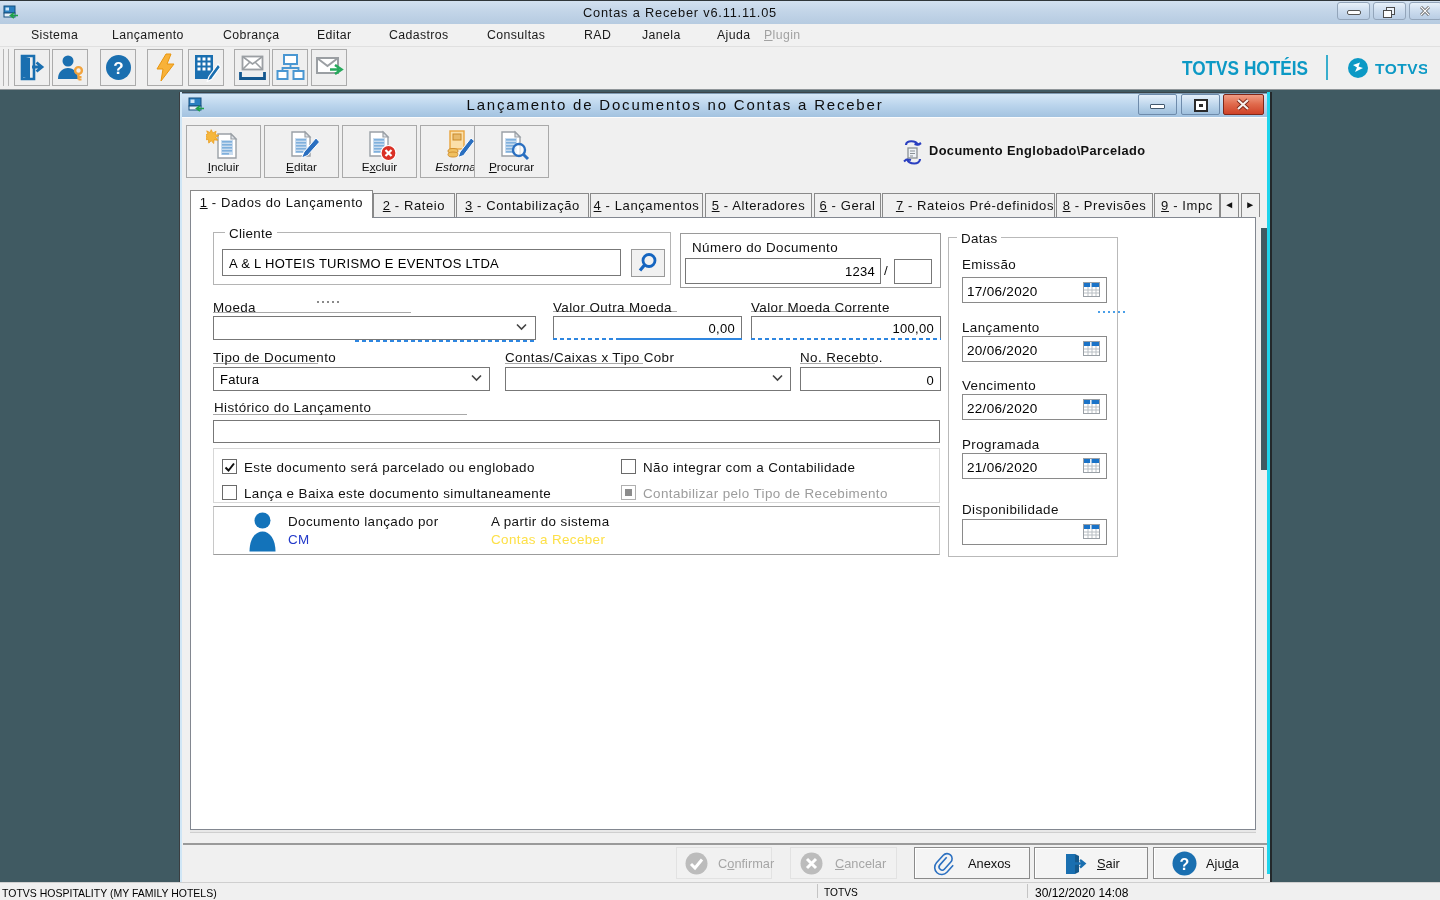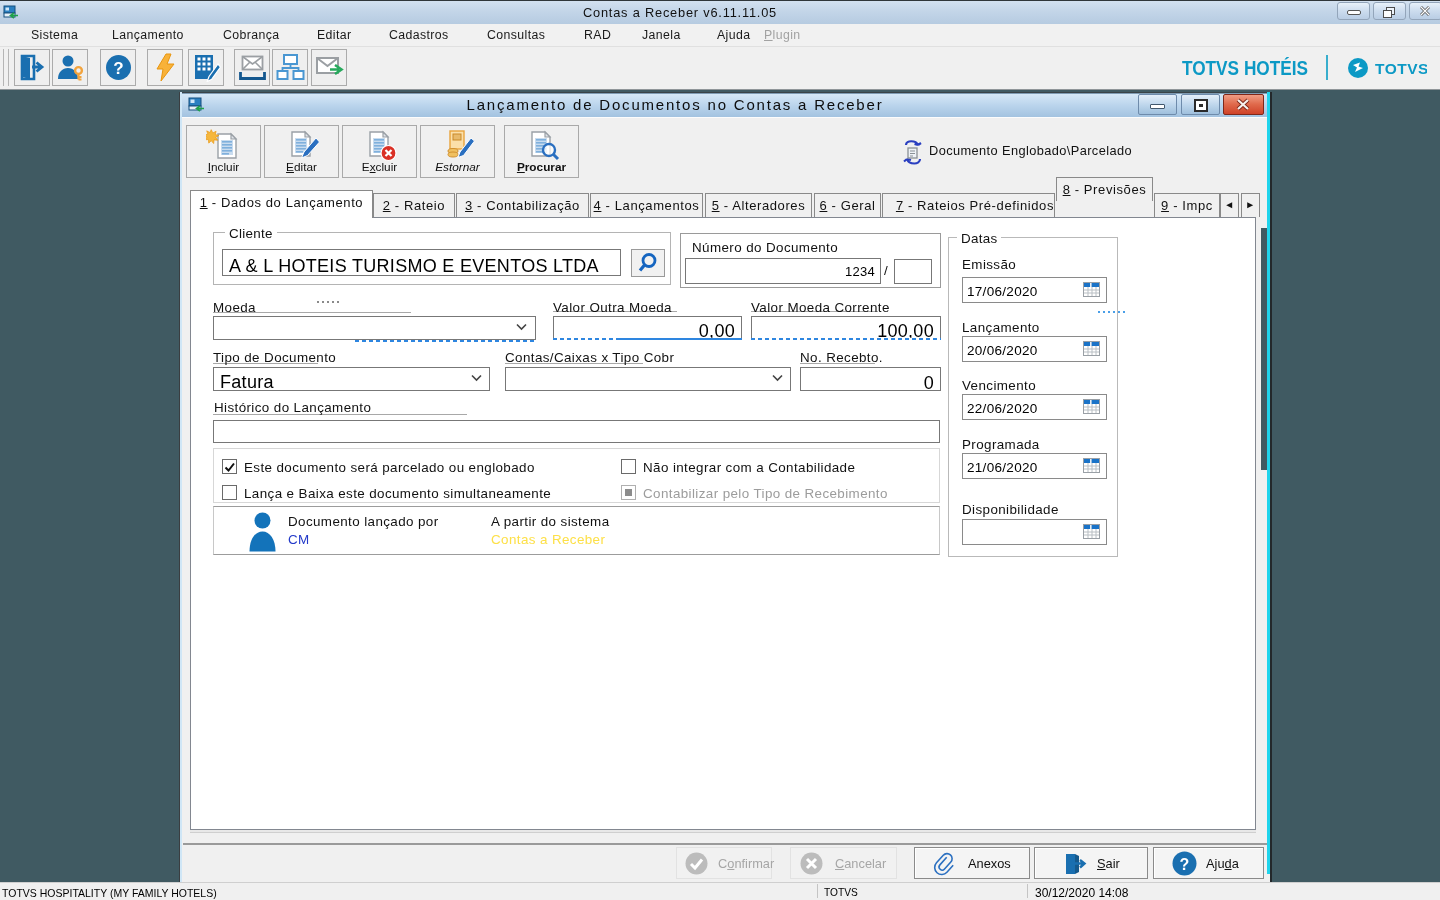--- a/index.html
+++ b/index.html
@@ -41,21 +41,21 @@
 .wbtn .lbl { position:absolute; left:0; bottom:3px; width:100%; }
 .u { text-decoration:underline; }
 
 #tabrow { left:190px; top:190px; width:1070px; height:28px; }
 .tab { position:absolute; top:3px; height:24px; background:#f0f0f0; border:1px solid #898989; border-bottom:none; font-size:13px; letter-spacing:0.6px; color:#111; text-align:center; padding-top:4px; }
 .tab.sel { top:0; height:28px; background:#fff; z-index:3; padding-top:4px; }
 #page { left:190px; top:217px; width:1066px; height:613px; background:#ffffff; border:1px solid #828790; box-shadow:0 2px 0 #e8e8e8, 0 3px 0 #cfcfcf; }
 
 .gbox { position:absolute; border:1px solid #b4b4b4; }
 .glab { position:absolute; background:#fff; font-size:13.4px; letter-spacing:0.3px; color:#111; padding:0 4px; }
-.inp { position:absolute; background:#fff; border:1px solid #777777; font-size:18px; letter-spacing:0.3px; color:#000; }
+.inp { position:absolute; background:#fff; border:1px solid #777777; font-size:13px; letter-spacing:0.3px; color:#000; }
 .lab { position:absolute; font-size:13.4px; letter-spacing:0.4px; color:#111; white-space:nowrap; }
 .lul { position:absolute; height:1px; background:#a8a8a8; }
 .bluline { position:absolute; height:2px; }
 .datef { width:145px; height:26px; padding:6px 0 0 4px; font-size:13.5px; border-color:#8a8a8a; }
 .cal { position:absolute; width:17px; height:15px; }
 
 .cb { position:absolute; width:15px; height:15px; background:#fff; border:1px solid #6a6a6a; }
 
 #footline { left:183px; top:843px; width:1084px; height:2px; background:#9a9a9a; }
 .fbtn { position:absolute; top:847px; height:32px; font-size:12.8px; color:#111; }
@@ -239,52 +239,52 @@
       <circle cx="26.5" cy="24" r="7.5" fill="#da3025" stroke="#fff" stroke-width="1.2"></circle>
       <path d="M23.5 21 l6 6 M29.5 21 l-6 6" stroke="#fff" stroke-width="2.2"></path>
     </svg><div class="lbl">E<span class="u">x</span>cluir</div></div>
 <div class="wbtn" style="left:420px;font-style:italic;"><svg width="36" height="34" viewBox="0 0 36 34">
       <rect x="10" y="2" width="14" height="18" fill="#fbdfa9" stroke="#e8a33c" stroke-width="1.4"></rect>
       <rect x="13" y="5" width="8" height="6" fill="#e8b96a" stroke="#c98a2a" stroke-width="1"></rect>
       <ellipse cx="13" cy="22" rx="5" ry="2.5" fill="#f0c060" stroke="#d09030" stroke-width="1"></ellipse>
       <ellipse cx="13" cy="25.5" rx="5" ry="2.5" fill="#f0c060" stroke="#d09030" stroke-width="1"></ellipse>
       <path d="M31 9 L20 23 l-2 5.5 l5.5-2 L34.5 12 z" fill="#2a6fc0" stroke="#fff" stroke-width="1"></path>
     </svg><div class="lbl">Estornar</div></div>
-<div class="wbtn" style="left:504px;font-weight:bold;"><svg width="36" height="34" viewBox="0 0 36 34">
+<div class="wbtn" style="left:474px;"><svg width="36" height="34" viewBox="0 0 36 34">
       <path d="M8 3 h13 l5 5 v19 h-18 z" fill="#fff" stroke="#9aa0a6" stroke-width="1.4"></path>
       <path d="M21 3 l5 5 h-5 z" fill="#dfe3e8" stroke="#9aa0a6" stroke-width="1.2"></path>
       <rect x="11" y="9" width="12" height="15" fill="#c9dcef"></rect>
       <g fill="#7fb0dc">
         <rect x="12" y="10" width="10" height="1.6"></rect>
         <rect x="12" y="13" width="10" height="1.6"></rect>
         <rect x="12" y="16" width="10" height="1.6"></rect>
         <rect x="12" y="19" width="10" height="1.6"></rect>
         <rect x="12" y="22" width="7" height="1.6"></rect>
       </g>
       <circle cx="25" cy="21" r="6" fill="#fff" fill-opacity="0.7" stroke="#2a6fc0" stroke-width="2.4"></circle>
       <path d="M29.5 25.5 l4.5 4.5" stroke="#2a6fc0" stroke-width="3"></path>
     </svg><div class="lbl"><span class="u">P</span>rocurar</div></div>
 
 <div class="abs" id="engicon" style="left:902px; top:137px; width:22px; height:31px;"><svg width="22" height="31" viewBox="0 0 22 31">
       <path d="M4 8 c0-5 10-5 12 0 M16 8 l3-2 M16 8 l-3.5-1" fill="none" stroke="#2a3fc0" stroke-width="2.2"></path>
       <path d="M18 22 c0 6 -11 6 -13 0 M5 22 l-3 2.5 M5 22 l4 1" fill="none" stroke="#2a3fc0" stroke-width="2.2"></path>
       <rect x="6" y="11" width="9" height="10" fill="#eef2f6" stroke="#8a9096" stroke-width="1.3"></rect>
       <path d="M8 14 h5 M8 16.5 h5 M8 19 h3" stroke="#8a9096" stroke-width="1"></path>
     </svg></div>
-<div class="abs lab" style="left:929px; top:143px; font-size:12.8px;">Documento Englobado\Parcelado</div>
+<div class="abs lab" style="left:929px; top:143px; font-size:12.8px;font-weight:bold;">Documento Englobado\Parcelado</div>
 
 <div class="abs" id="tabrow"></div>
 <div class="tab sel abs" style="left:190px; top:190px; width:183px;"><span class="u">1</span> - Dados do Lançamento</div>
 <div class="tab abs" style="left:373px; top:193px; width:82px;"><span class="u">2</span> - Rateio</div>
 <div class="tab abs" style="left:456px; top:193px; width:133px;"><span class="u">3</span> - Contabilização</div>
 <div class="tab abs" style="left:590px; top:193px; width:113px;"><span class="u">4</span> - Lançamentos</div>
 <div class="tab abs" style="left:705px; top:193px; width:107px;"><span class="u">5</span> - Alteradores</div>
 <div class="tab abs" style="left:814px; top:193px; width:67px;"><span class="u">6</span> - Geral</div>
 <div class="tab abs" style="left:882px; top:193px; width:173px;text-align:right;"><span class="u">7</span> - Rateios Pré-definidos</div>
-<div class="tab abs" style="left:1056px; top:177px; width:97px;"><span class="u">8</span> - Previsões</div>
+<div class="tab abs" style="left:1056px; top:193px; width:97px;"><span class="u">8</span> - Previsões</div>
 <div class="tab abs" style="left:1154px; top:193px; width:66px;"><span class="u">9</span> - Impc</div>
 <div class="tab abs" style="left:1220px; top:193px; width:19px; padding-top:5px; font-size:10px;">◄</div>
 <div class="tab abs" style="left:1241px; top:193px; width:19px; padding-top:5px; font-size:10px;">►</div>
 <div class="abs" id="page"></div>
 <div class="abs" id="darkstrip"></div>
 <div class="abs" id="cyan"></div>
 <div class="abs" id="darkr1"></div>
 
 <div class="gbox" style="left:213px; top:232px; width:458px; height:53px;"></div>
 <div class="glab" style="left:225px; top:226px;">Cliente</div>

